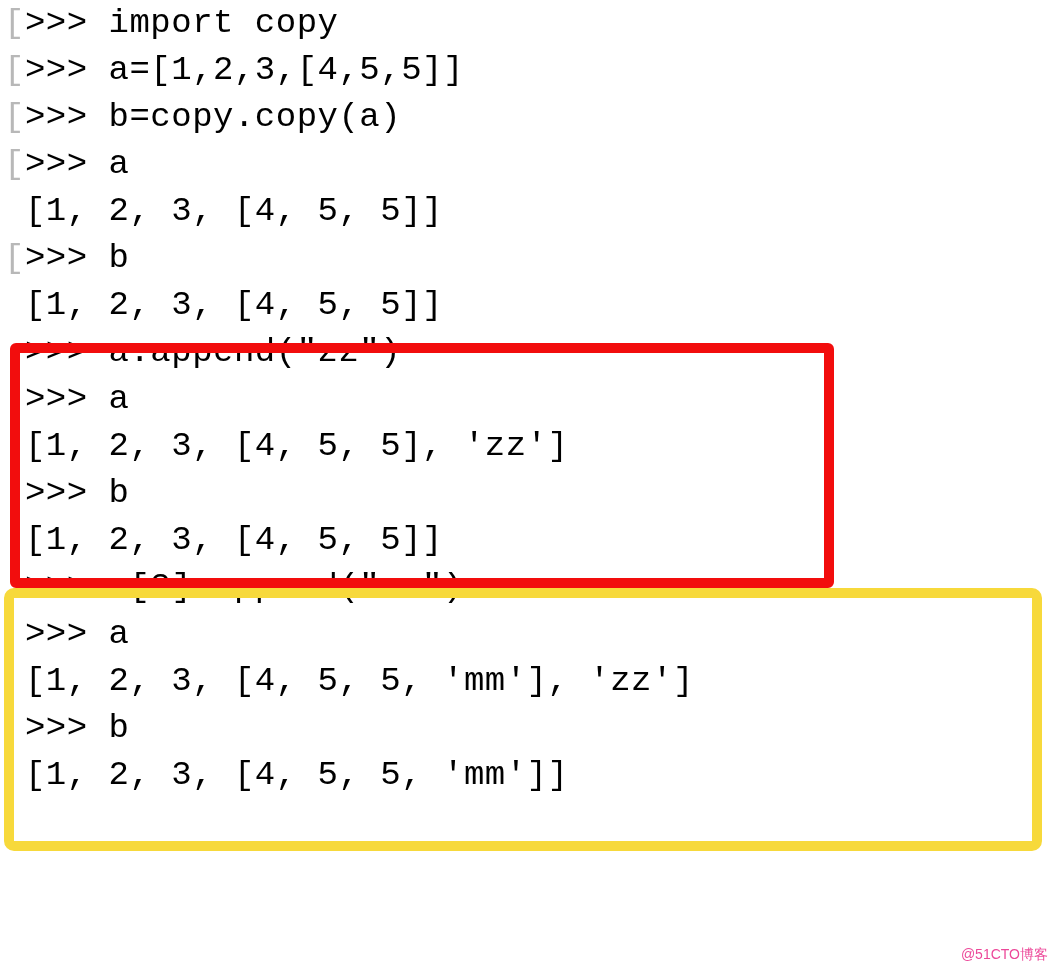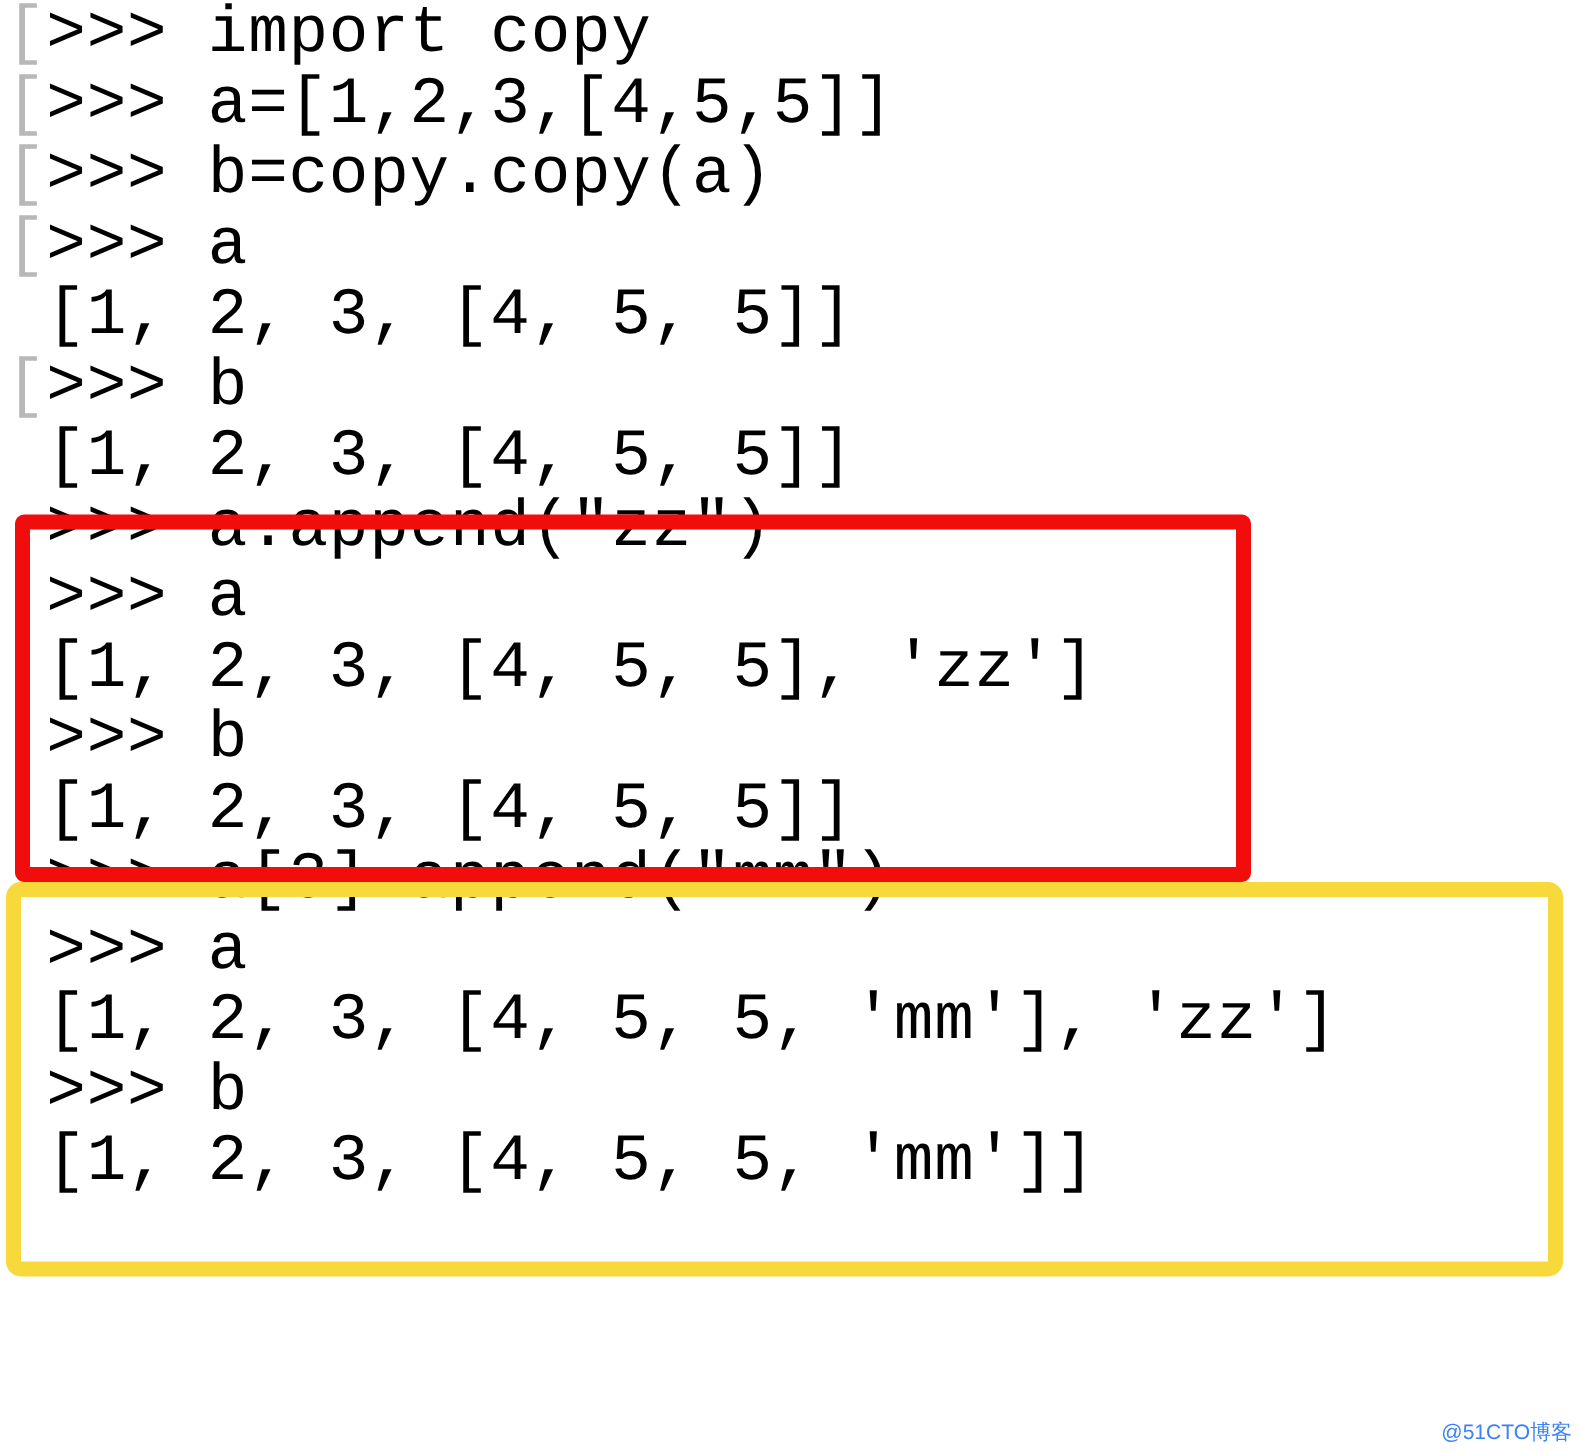--- a/index.html
+++ b/index.html
@@ -12,21 +12,21 @@
     height: 968px;
     position: relative;
     overflow: hidden;
   }
   .code-area {
     position: absolute;
     left: 4px;
     top: 0;
     width: 1046px;
     font-family: "Menlo", "Consolas", "Courier New", monospace;
-    font-size: 44px;
+    font-size: 34px;
     line-height: 47px;
     letter-spacing: 0.5px;
     white-space: pre;
     color: #000000;
     font-weight: 500;
   }
   .gutter {
     color: #b8b8b8;
   }
   .box {
@@ -41,21 +41,21 @@
   .box-yellow {
     border: 10px solid #f7d93b;
     border-radius: 10px;
   }
   .watermark {
     position: absolute;
     right: 6px;
     bottom: 4px;
     font-family: Arial, "Microsoft YaHei", sans-serif;
     font-size: 14px;
-    color: #3b82f6;
+    color: #ec4899;
   }
 </style>
 </head>
 <body>
 
 <div class="code-area" id="code"><div><span class="gutter">[</span><span>&gt;&gt;&gt; import copy</span></div><div><span class="gutter">[</span><span>&gt;&gt;&gt; a=[1,2,3,[4,5,5]]</span></div><div><span class="gutter">[</span><span>&gt;&gt;&gt; b=copy.copy(a)</span></div><div><span class="gutter">[</span><span>&gt;&gt;&gt; a</span></div><div><span class="gutter"> </span><span>[1, 2, 3, [4, 5, 5]]</span></div><div><span class="gutter">[</span><span>&gt;&gt;&gt; b</span></div><div><span class="gutter"> </span><span>[1, 2, 3, [4, 5, 5]]</span></div><div><span class="gutter"> </span><span>&gt;&gt;&gt; a.append("zz")</span></div><div><span class="gutter"> </span><span>&gt;&gt;&gt; a</span></div><div><span class="gutter"> </span><span>[1, 2, 3, [4, 5, 5], 'zz']</span></div><div><span class="gutter"> </span><span>&gt;&gt;&gt; b</span></div><div><span class="gutter"> </span><span>[1, 2, 3, [4, 5, 5]]</span></div><div><span class="gutter"> </span><span>&gt;&gt;&gt; a[3].append("mm")</span></div><div><span class="gutter"> </span><span>&gt;&gt;&gt; a</span></div><div><span class="gutter"> </span><span>[1, 2, 3, [4, 5, 5, 'mm'], 'zz']</span></div><div><span class="gutter"> </span><span>&gt;&gt;&gt; b</span></div><div><span class="gutter"> </span><span>[1, 2, 3, [4, 5, 5, 'mm']]</span></div></div>
 
 <div id="box-red" class="box box-red" style="left: 10px; top: 343px; width: 824px; height: 245px;"></div>
 <div id="box-yellow" class="box box-yellow" style="left: 4px; top: 588px; width: 1038px; height: 263px;"></div>
 

